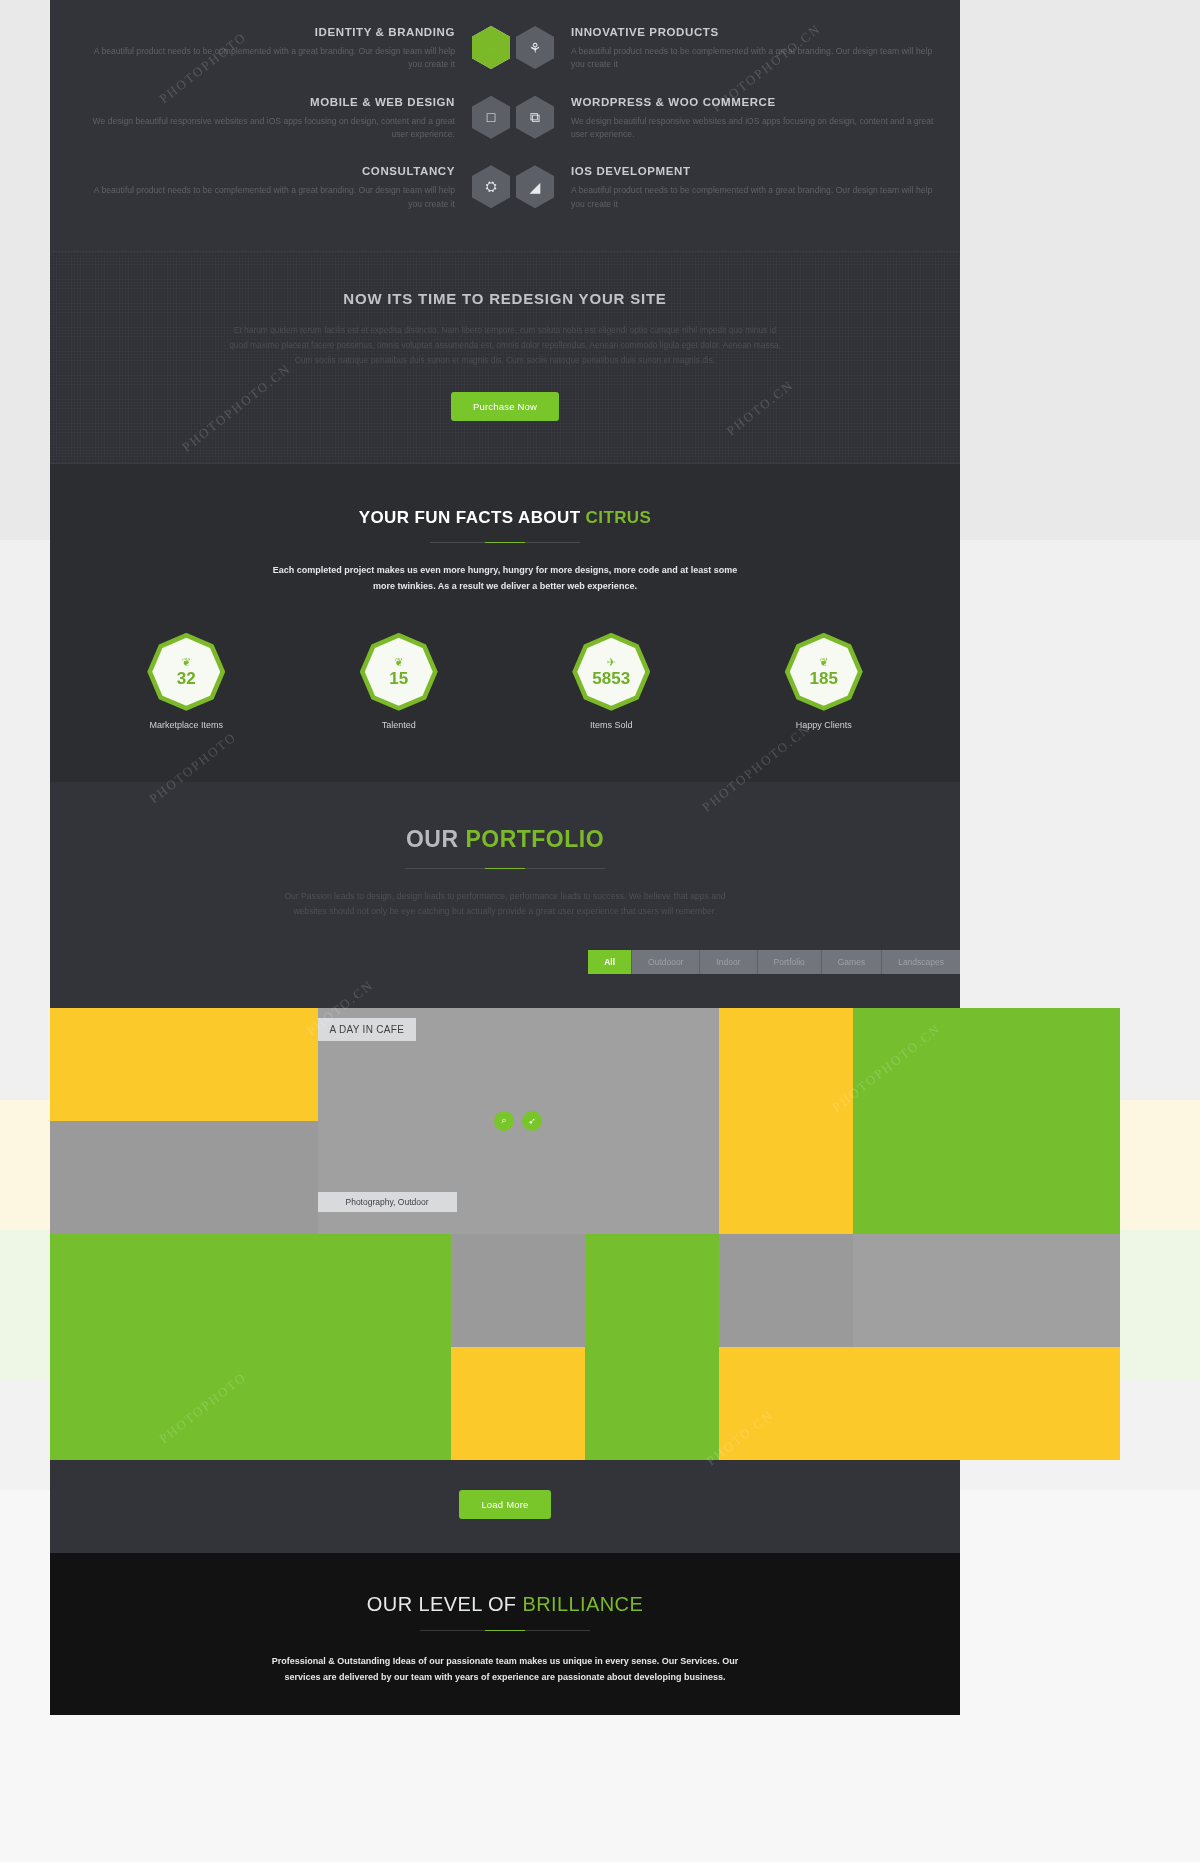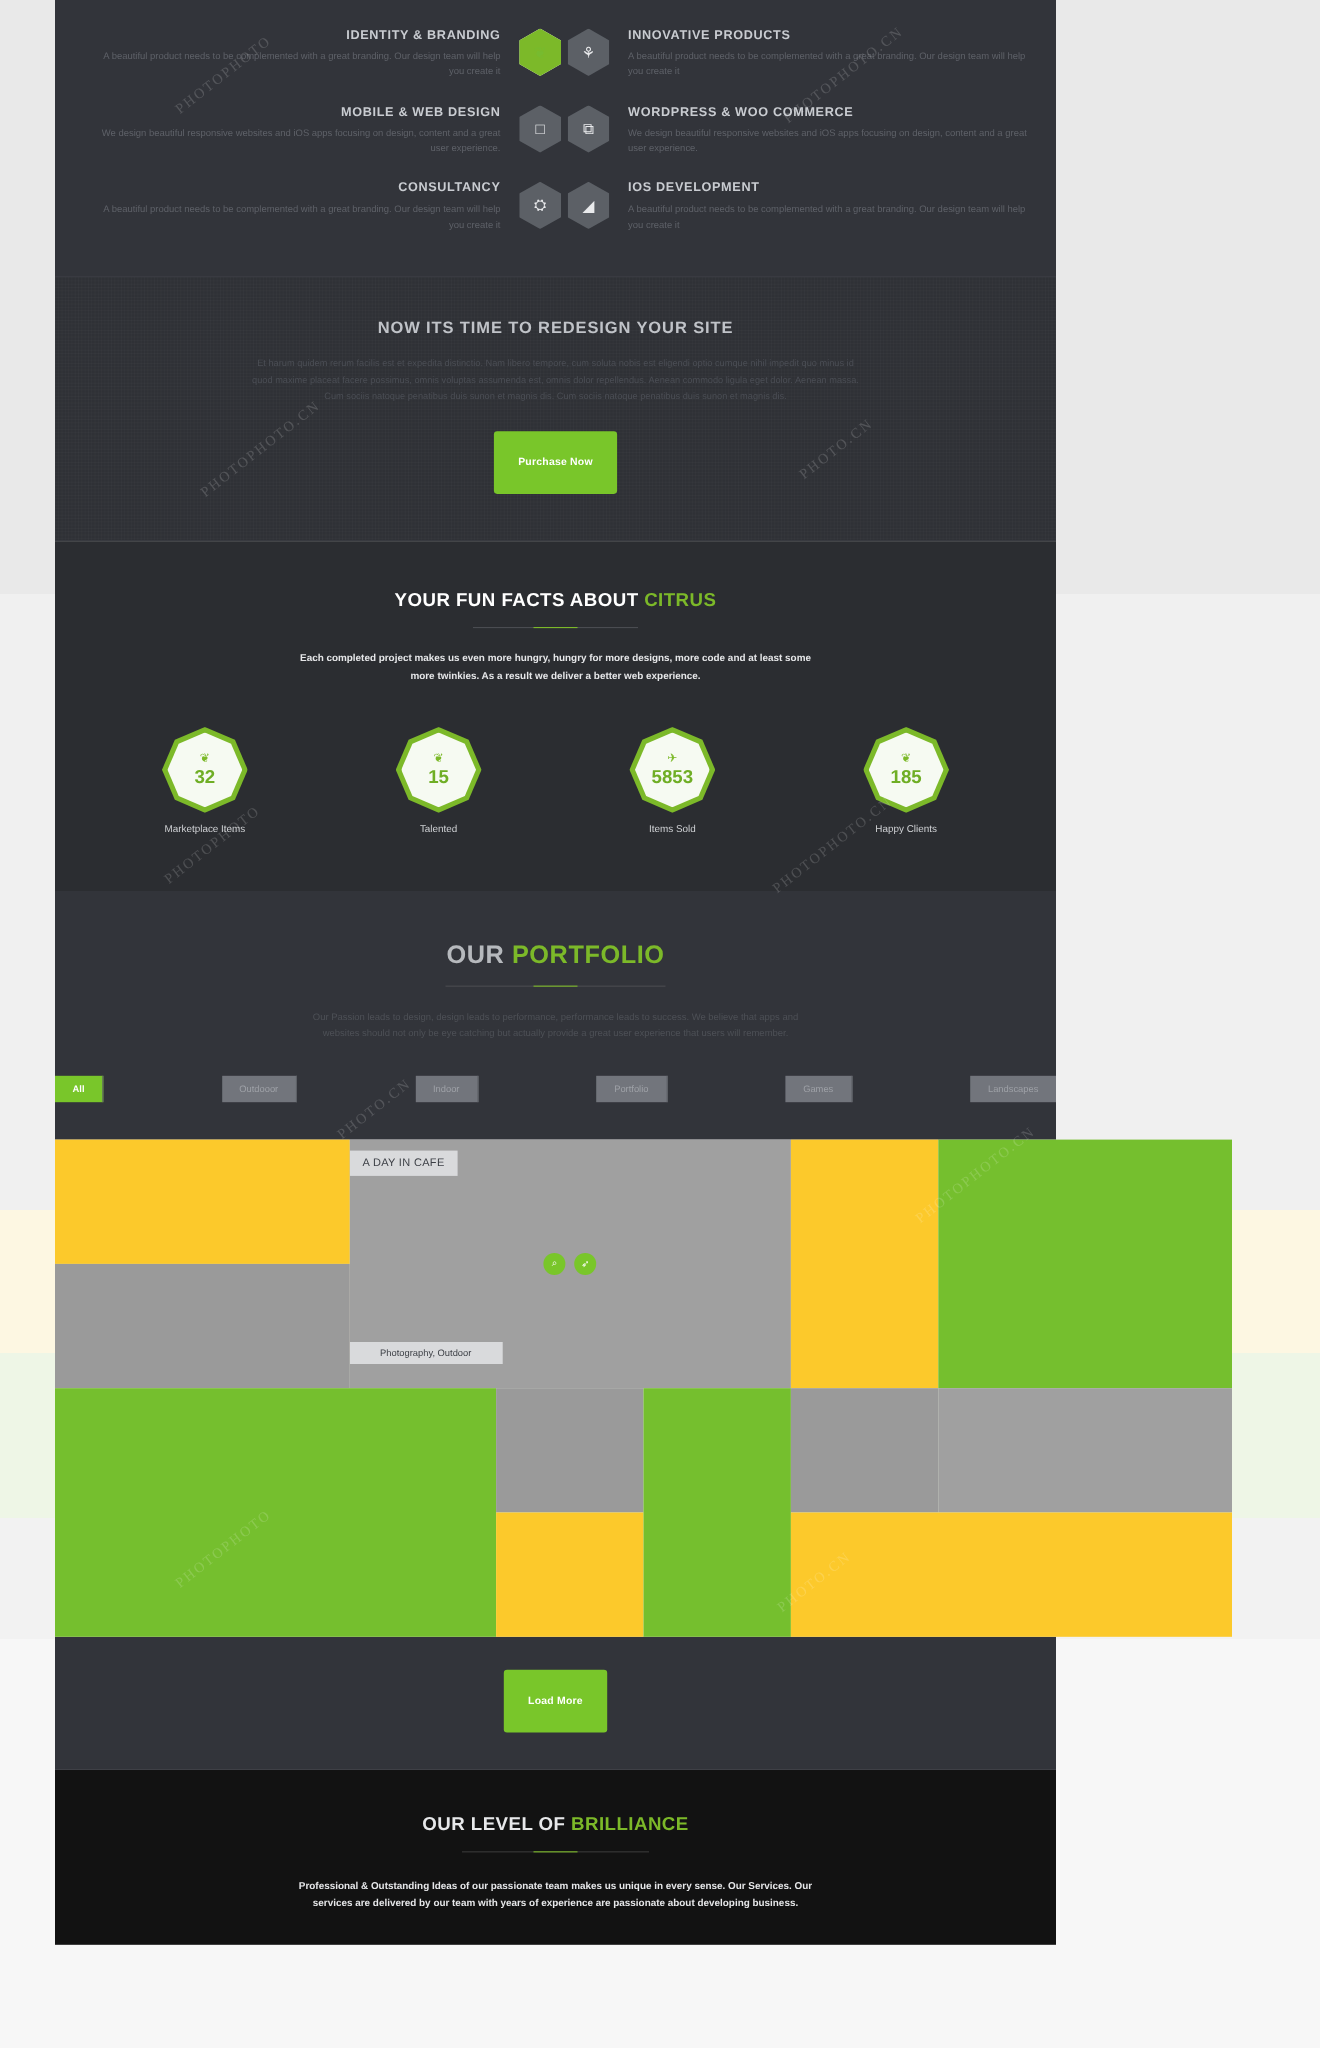--- a/index.html
+++ b/index.html
@@ -99,22 +99,22 @@
     color: #c0c3c8; font-weight: bold; margin-bottom: 16px;
   }
   .cta p {
     font-size: 8.4px; line-height: 1.8;
     color: #4b4e55; max-width: 560px; margin: 0 auto 24px auto;
   }
   .btn-green {
     display: inline-block;
     background: #79c62a;
     color: #ffffff;
-    font-size: 9.5px; font-weight: bold;
-    padding: 23px 22px;
+    font-size: 9.5px; font-weight: normal;
+    padding: 9px 22px;
     border: none; border-radius: 3px;
     cursor: pointer;
     letter-spacing: .2px;
   }
 
   
   .facts {
     background: #2b2d31;
     padding: 44px 0 52px 0;
     text-align: center;
@@ -181,21 +181,21 @@
     color: #b6b9bd;
   }
   .portfolio h2 .hl { color: #7cb929; }
   .portfolio .rule { margin-top: 15px; width: 200px; }
   .portfolio p.sub {
     font-size: 8.6px; line-height: 1.8; color: #4d5056;
     max-width: 460px; margin: 20px auto 0 auto;
   }
   .filters {
     margin-top: 30px;
-    display: flex; justify-content: space-between;
+    display: flex; justify-content: flex-end;
   }
   .filter {
     background: #72757c; color: #9ea1a7;
     font-size: 8.5px;
     padding: 7px 16px;
     border: none; cursor: pointer;
     border-right: 1px solid #5d6066;
   }
   .filter:last-child { border-right: none; }
   .filter.active { background: #79c62a; color: #ffffff; font-weight: bold; }
@@ -239,21 +239,21 @@
   
   .loadmore-wrap {
     background: #32343a; text-align: center; padding: 30px 0 34px 0;
   }
 
   
   .brilliance {
     background: #121212; text-align: center; padding: 40px 0 30px 0;
   }
   .brilliance h2 {
-    font-size: 17px; font-weight: bold; color: #e7e8ea; letter-spacing: .4px;
+    font-size: 20px; font-weight: normal; color: #e7e8ea; letter-spacing: .4px;
   }
   .brilliance h2 .hl { color: #7cb929; }
   .brilliance .rule { width: 170px; margin-top: 14px; background: #3a3a3a; }
   .brilliance p.sub {
     font-size: 9px; line-height: 1.8; color: #e6e7e9; font-weight: bold;
     max-width: 500px; margin: 22px auto 0 auto;
   }
 
   
   .wm {

